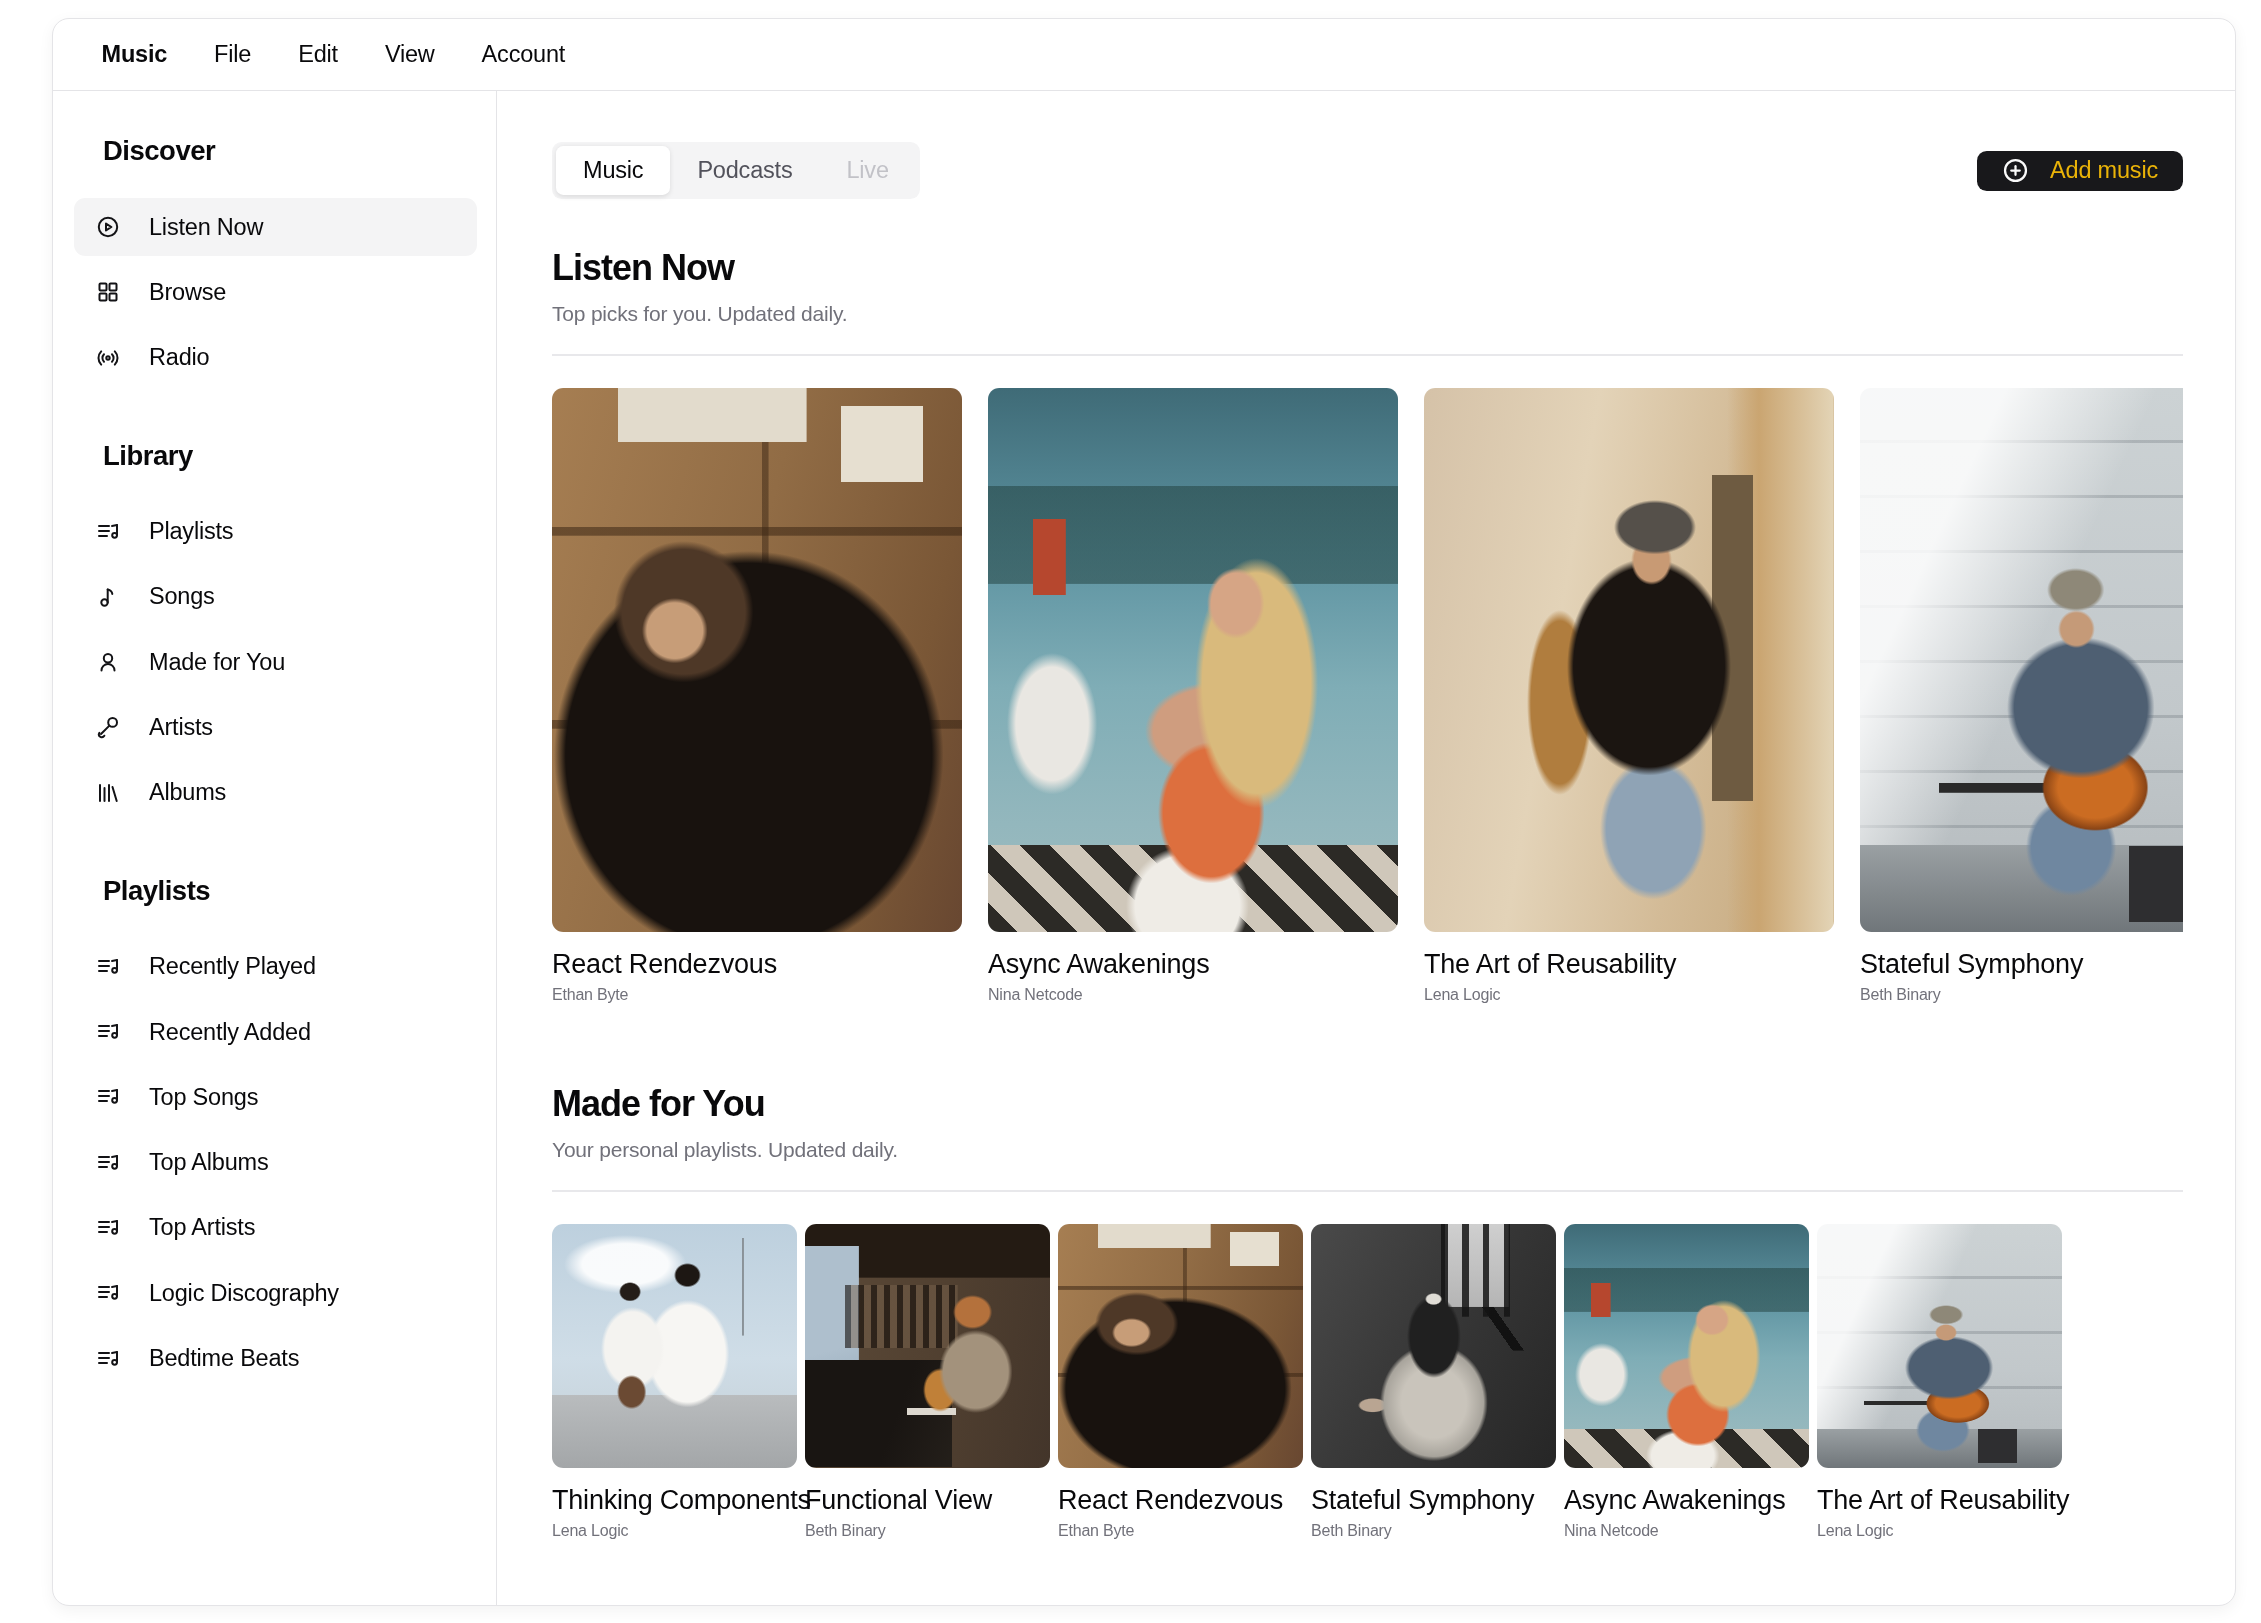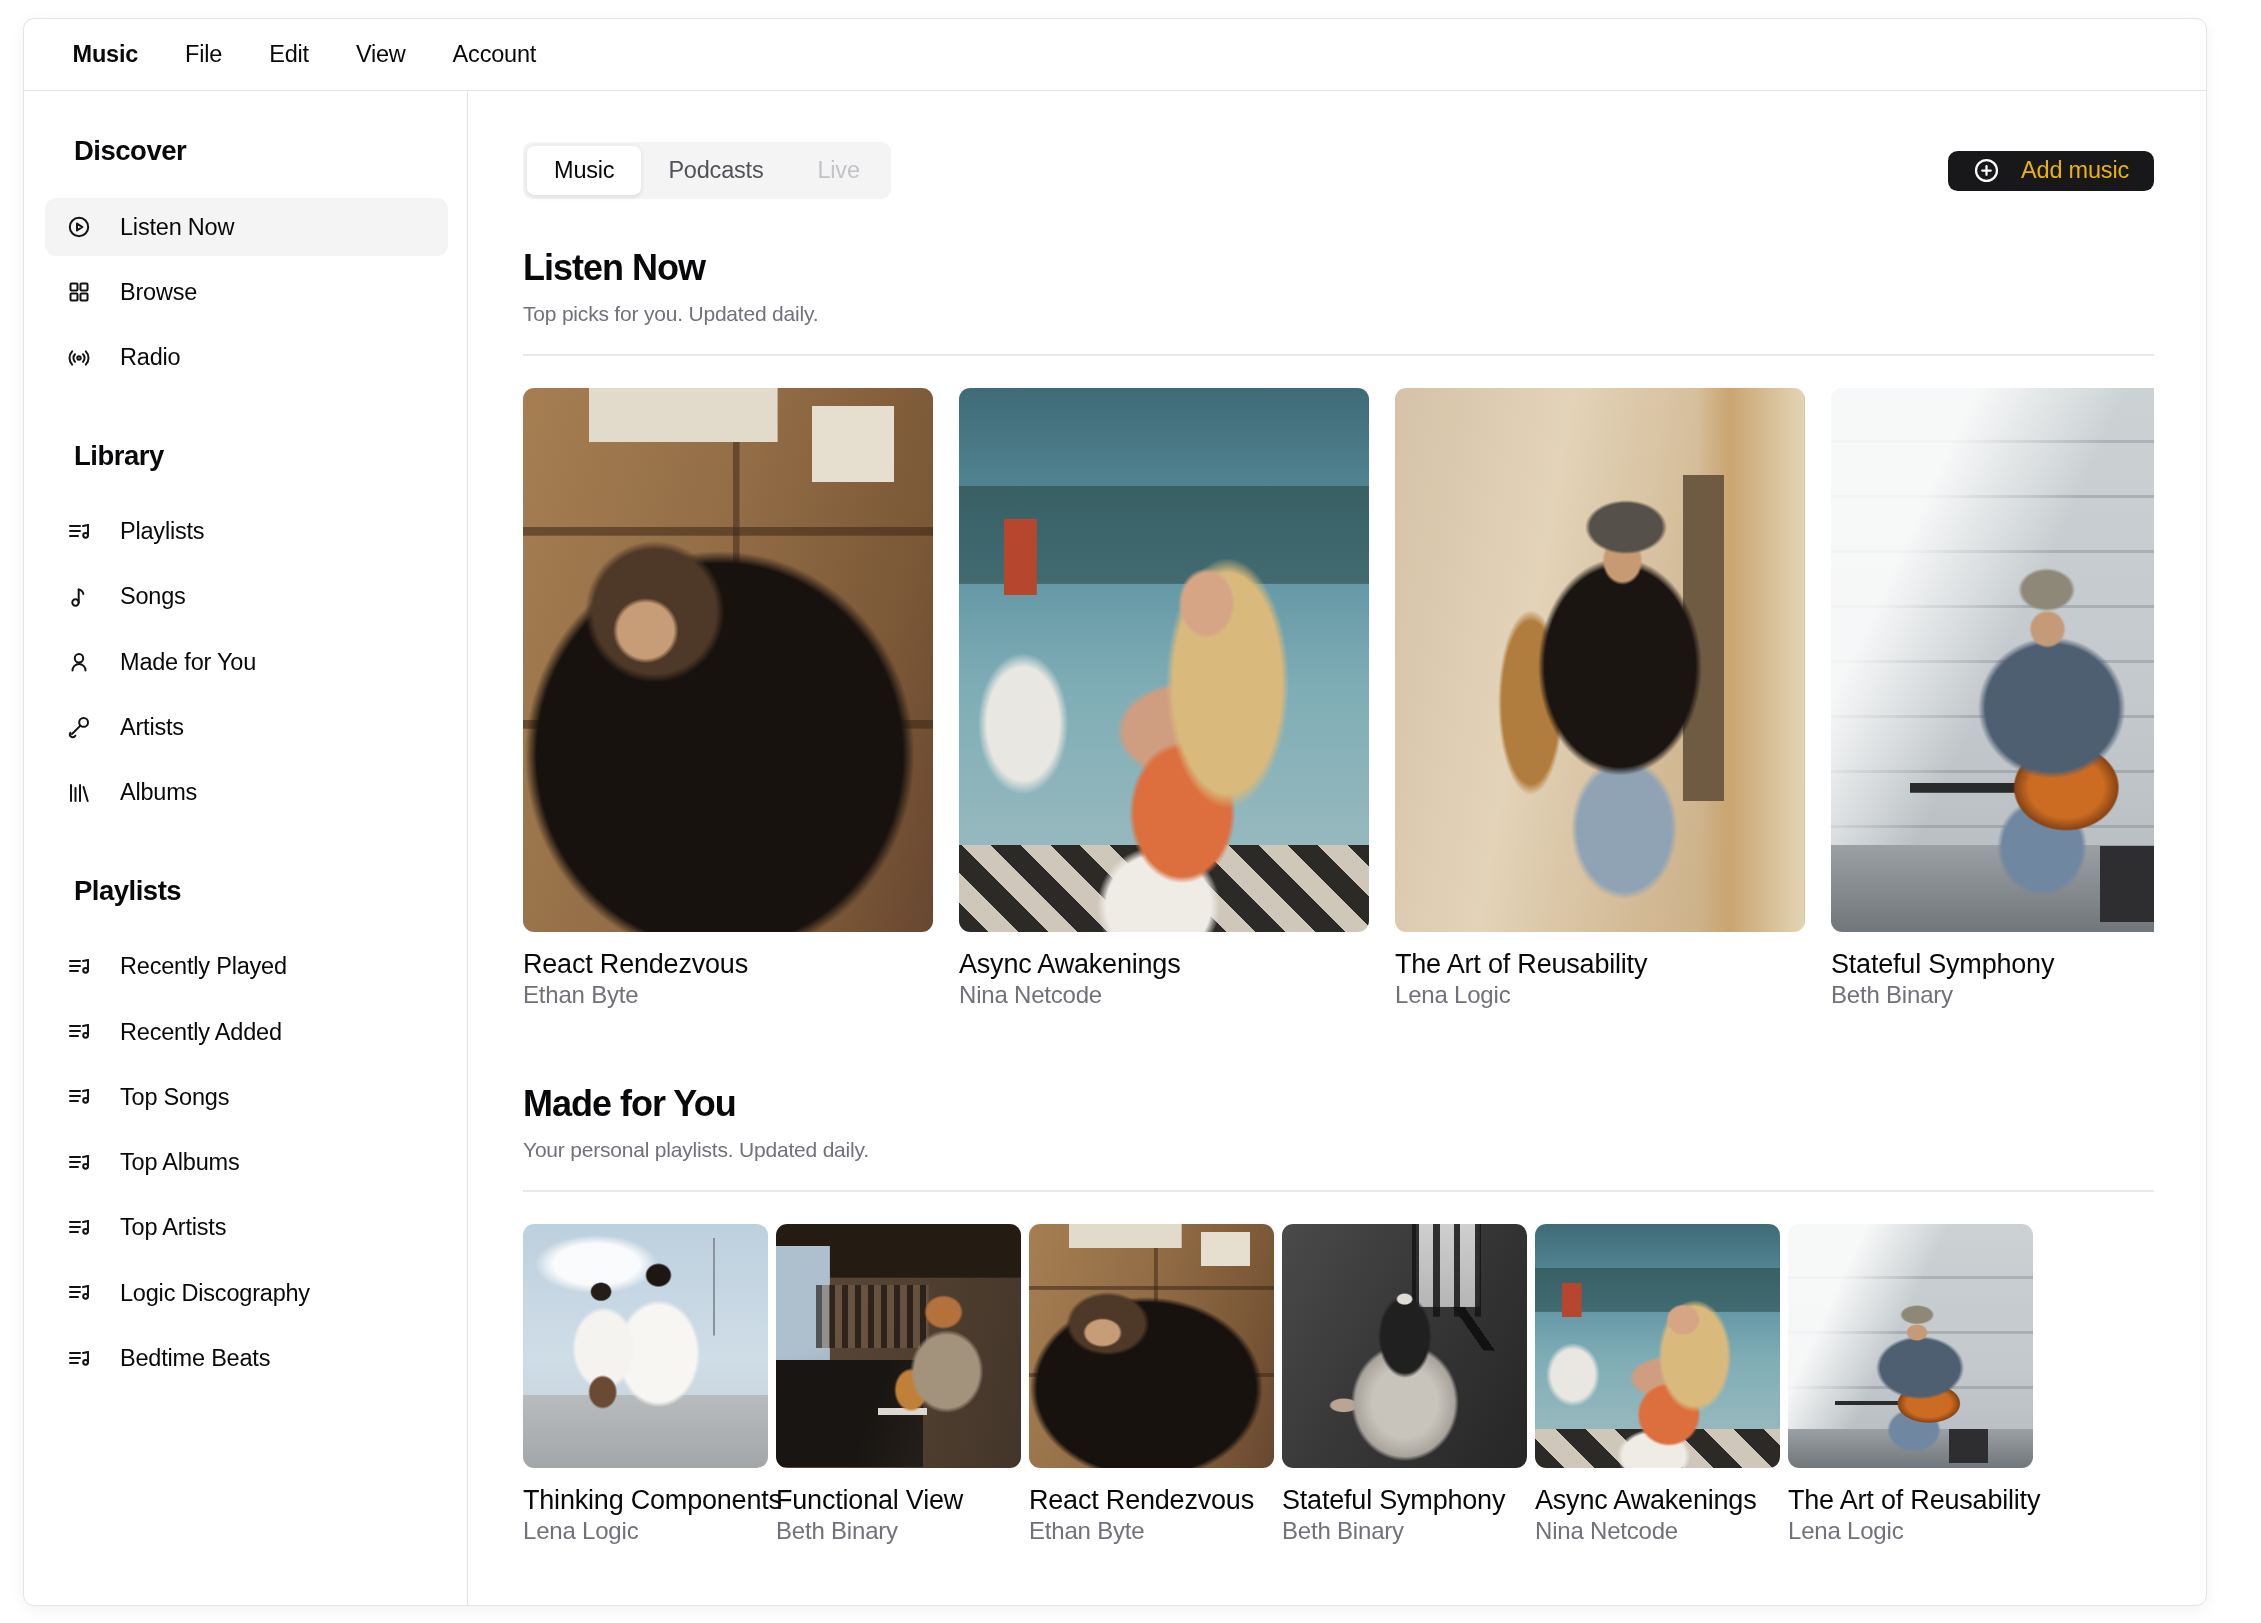--- a/index.html
+++ b/index.html
@@ -1,18 +1,18 @@
 <!DOCTYPE html>
 <html style="font-size:13px"><head>
 <meta charset="utf-8">
 <style>
   html,body{margin:0;padding:0;background:#fff;}
   body{width:2261px;height:1624px;font-family:"Liberation Sans",sans-serif;color:#09090b;-webkit-font-smoothing:antialiased;}
-  .window{position:absolute;left:23px;top:18px;width:2184px;height:1588px;box-sizing:border-box;
-    border:1.6px solid #e4e4e7;border-radius:11px;background:#fff;overflow:hidden;display:flex;flex-direction:column;
+  .window{position:absolute;left:52px;top:18px;width:2184px;height:1588px;box-sizing:border-box;
+    border:1.6px solid #e4e4e7;border-radius:17px;background:#fff;overflow:hidden;display:flex;flex-direction:column;
     box-shadow:0 4.9px 14.6px rgba(0,0,0,.05);}
   
   .menubar{height:71px;flex:none;display:flex;align-items:center;padding-left:25px;border-bottom:1.6px solid #e4e4e7;}
   .menu-item{padding:0 23.5px;font-size:23.5px;letter-spacing:-0.2px;cursor:default;}
   .menu-item.bold{font-weight:700;}
   
   .app-body{display:flex;flex:1;min-height:0;}
   .sidebar{width:444px;flex:none;box-sizing:border-box;border-right:1.6px solid #e4e4e7;padding:0 19.4px 0 21px;}
   .side-heading{margin:53px 0 0 29px;font-size:27.5px;font-weight:700;letter-spacing:-0.5px;}
   .side-heading.first{margin-top:44px;}
@@ -38,21 +38,21 @@
   .section-sub{margin:9.7px 0 0;font-size:21px;line-height:27.5px;color:#71717a;letter-spacing:-0.2px;}
   .sep{height:1.6px;background:#e8e8eb;margin-top:27px;}
   .cards{display:flex;gap:26px;overflow:hidden;margin-top:32px;}
   .card{flex:none;cursor:pointer;}
   .card.lg{width:410px;}
   .card.sm{width:227px;}
   .art{border-radius:11.3px;background-repeat:no-repeat;background-color:#d8d2c8;}
   .card.lg .art{width:410px;height:544px;}
   .card.sm .art{width:245px;height:244px;}
   .card .t{margin-top:18px;font-size:27px;font-weight:500;line-height:29px;letter-spacing:-0.2px;white-space:nowrap;}
-  .card .a{margin-top:3.2px;font-size:24px;line-height:26px;color:#71717a;letter-spacing:-0.2px;white-space:nowrap;}
+  .card .a{margin-top:3.2px;font-size:16px;line-height:26px;color:#71717a;letter-spacing:-0.2px;white-space:nowrap;}
   
   .art-react{background-image:
     radial-gradient(closest-side,#c79d78 0 85%,transparent),
     radial-gradient(closest-side,#4e3827 0 88%,transparent),
     radial-gradient(closest-side,#18120e 0 94%,transparent),
     repeating-linear-gradient(90deg,#d0703c 0 8px,#b85c34 8px 14.6px,#6f8d99 14.6px 19.4px,#d88a4a 19.4px 27.5px),
     linear-gradient(#e6dfd0,#e6dfd0),
     linear-gradient(#e2dbcc,#e2dbcc),
     linear-gradient(rgba(59,38,20,.55),rgba(59,38,20,.55)),
     linear-gradient(rgba(59,38,20,.55),rgba(59,38,20,.55)),

